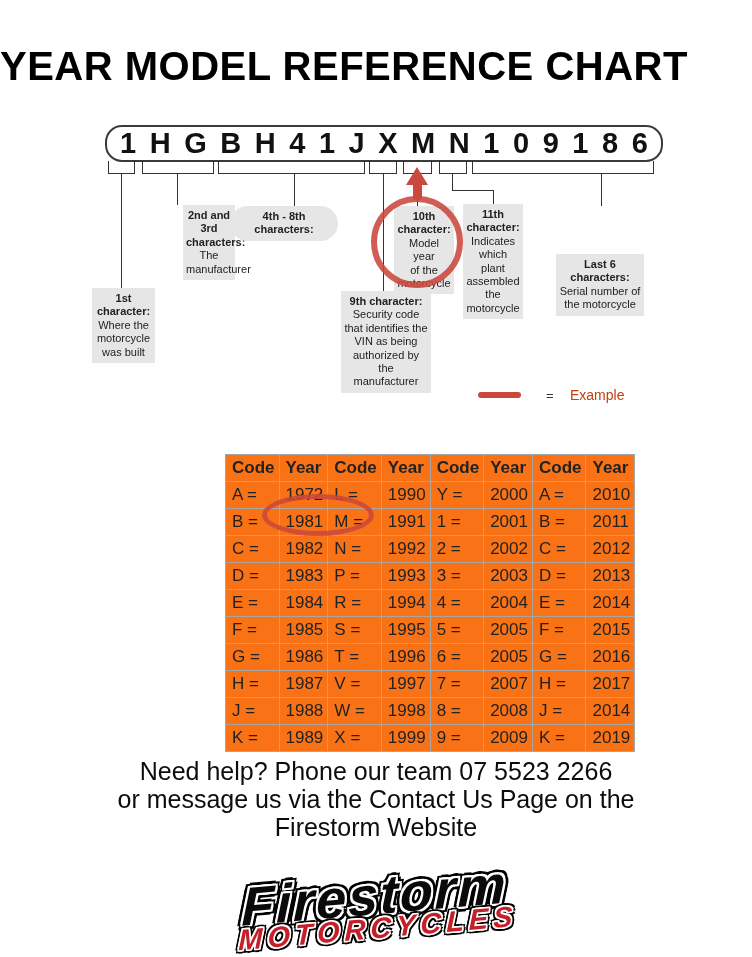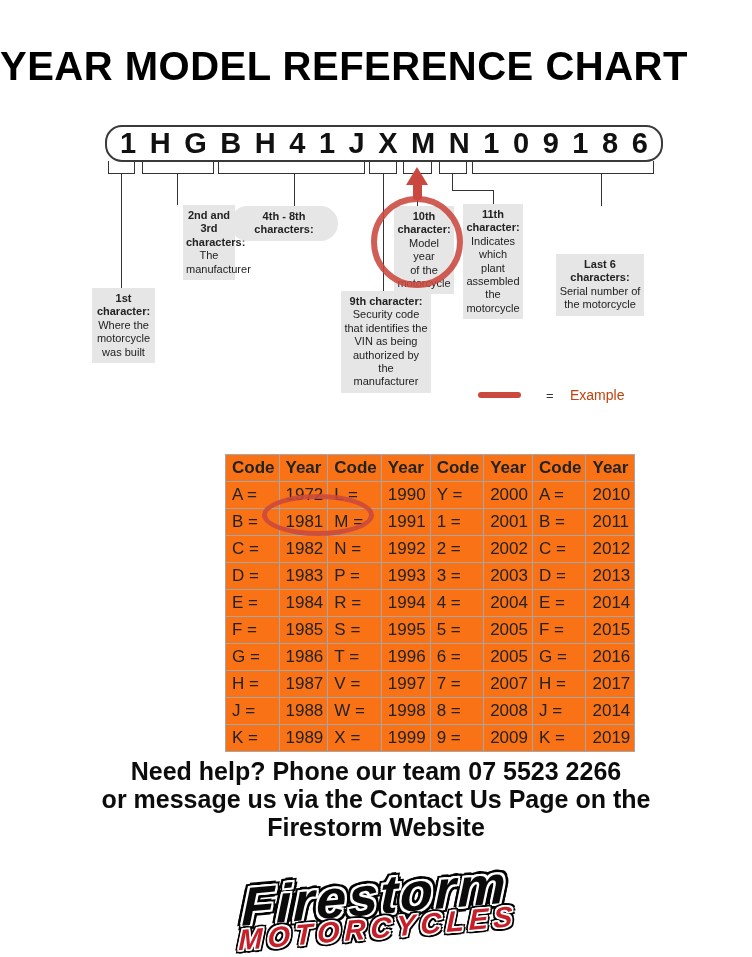--- a/index.html
+++ b/index.html
@@ -58,21 +58,21 @@
   .year-table{position:absolute;left:225px;top:454px;border-collapse:collapse;
               font-size:17px;color:#222;background:#f97316;}
   .year-table th,.year-table td{border:1px solid #a6a6a6;padding:3px 4px 3px 6px;
               text-align:left;height:17px;box-sizing:content-box;}
   .year-table th{font-weight:bold;}
   .year-table .code-col{width:29px;}
   .year-table .year-col{width:28px;margin-left:17px;}
 
   
   .help-text{position:absolute;top:757px;left:0;width:752px;text-align:center;
-             font-size:25px;font-weight:bold;line-height:1.12;color:#0c0c0c;white-space:pre-line;}
+             font-size:25px;font-weight:normal;line-height:1.12;color:#0c0c0c;white-space:pre-line;}
 
   
   .logo{position:absolute;top:868px;left:0;width:752px;text-align:center;
         transform:rotate(-5deg);z-index:3;}
   .logo-name{display:inline-block;font-style:italic;font-weight:bold;font-size:54px;
         letter-spacing:2px;color:#0a0a0a;line-height:1;transform:skewX(-6deg);
         text-shadow:2px 0 0 #fff,-2px 0 0 #fff,0 2px 0 #fff,0 -2px 0 #fff,
                     2px 2px 0 #fff,-2px -2px 0 #fff,2px -2px 0 #fff,-2px 2px 0 #fff,
                     4px 4px 0 #000,-4px -4px 0 #000,4px -4px 0 #000,-4px 4px 0 #000,
                     5px 0 0 #000,-5px 0 0 #000,0 5px 0 #000,0 -5px 0 #000;}

